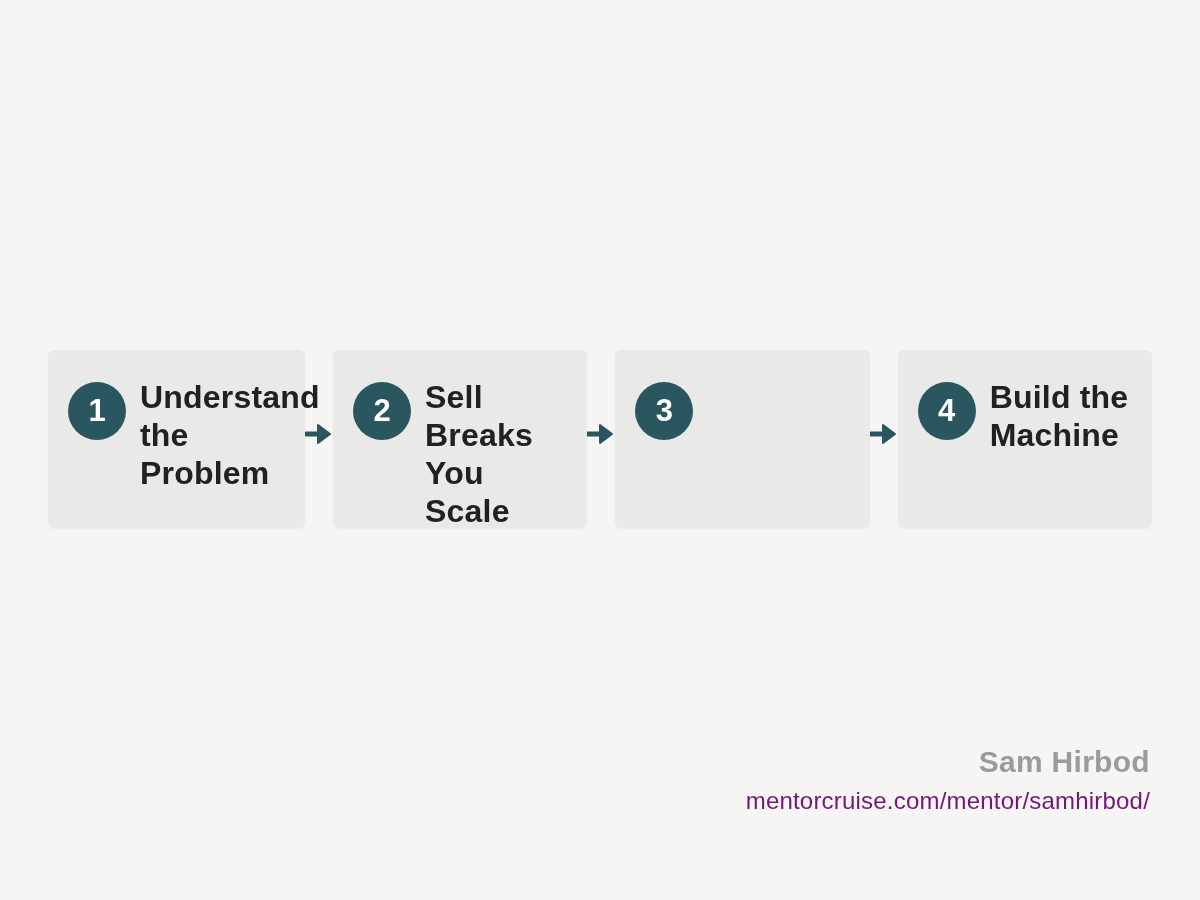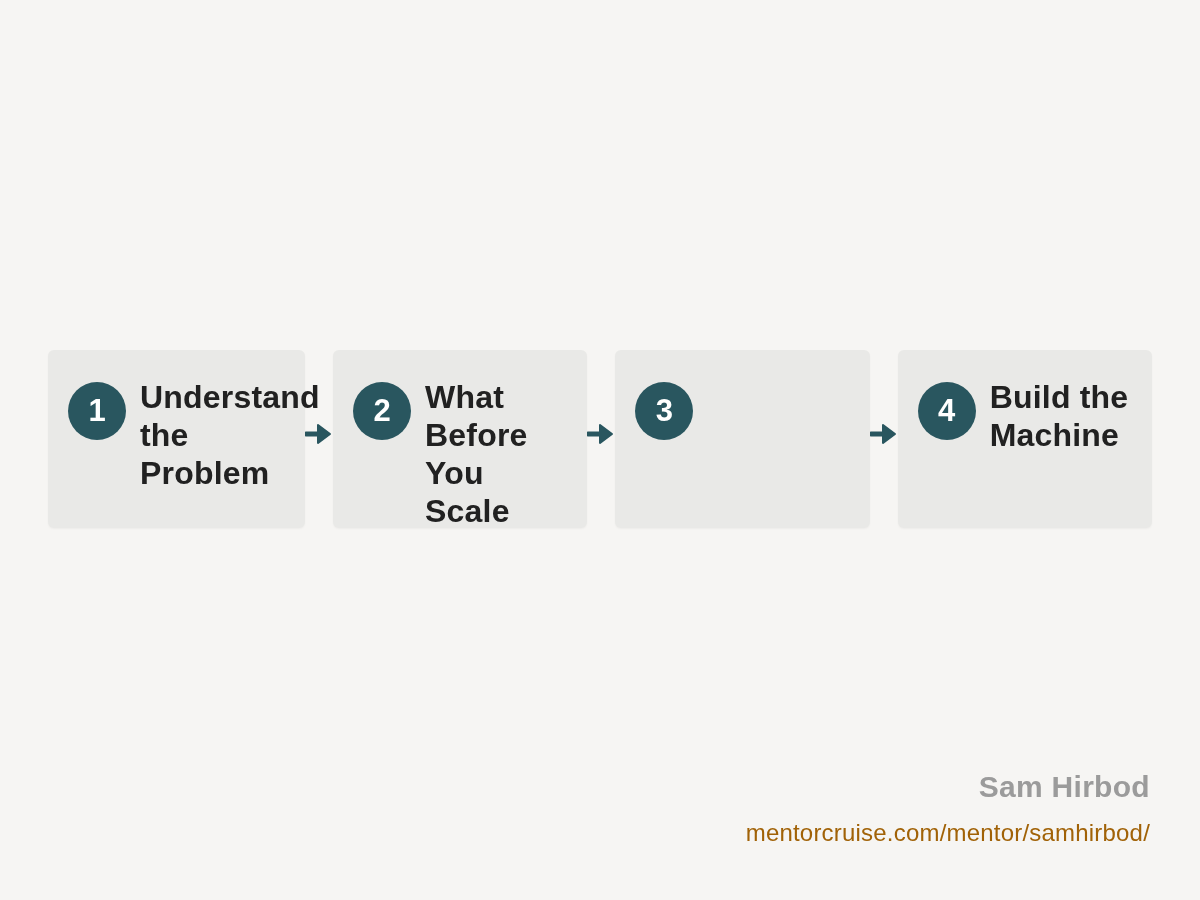--- a/index.html
+++ b/index.html
@@ -62,34 +62,34 @@
   .arrow {
     flex: 0 0 auto;
     width: 28px;
     display: flex;
     justify-content: center;
     margin-top: 72px;
   }
   .footer {
     position: absolute;
     right: 50px;
-    top: 770px;
+    top: 745px;
     text-align: right;
   }
   .footer .author {
     font-size: 30px;
     font-weight: 700;
     color: #9b9b9b;
     letter-spacing: 0.3px;
   }
   .footer .url {
-    margin-top: 15px;
+    margin-top: 8px;
     font-size: 24px;
     font-weight: 400;
-    color: #a16207;
+    color: #701a75;
     letter-spacing: 0.2px;
   }
 </style>
 </head>
 <body>
 
 <div class="flow-row">
 
   <div class="step-box">
     <span class="step-circle">
@@ -102,21 +102,21 @@
     <svg width="28" height="24" viewBox="0 0 28 24">
       <line x1="1" y1="12" x2="16" y2="12" stroke="#29565f" stroke-width="5" stroke-linecap="round"></line>
       <path d="M13 3 L25 12 L13 21 Z" fill="#29565f" stroke="#29565f" stroke-width="2" stroke-linejoin="round"></path>
     </svg>
   </div>
 
   <div class="step-box">
     <span class="step-circle">
         <span>2</span>
       </span>
-    <span class="step-label">What Before You Scale</span>
+    <span class="step-label">Sell Breaks You Scale</span>
   </div>
 
   <div class="arrow">
     <svg width="28" height="24" viewBox="0 0 28 24">
       <line x1="1" y1="12" x2="16" y2="12" stroke="#29565f" stroke-width="5" stroke-linecap="round"></line>
       <path d="M13 3 L25 12 L13 21 Z" fill="#29565f" stroke="#29565f" stroke-width="2" stroke-linejoin="round"></path>
     </svg>
   </div>
 
   <div class="step-box">

